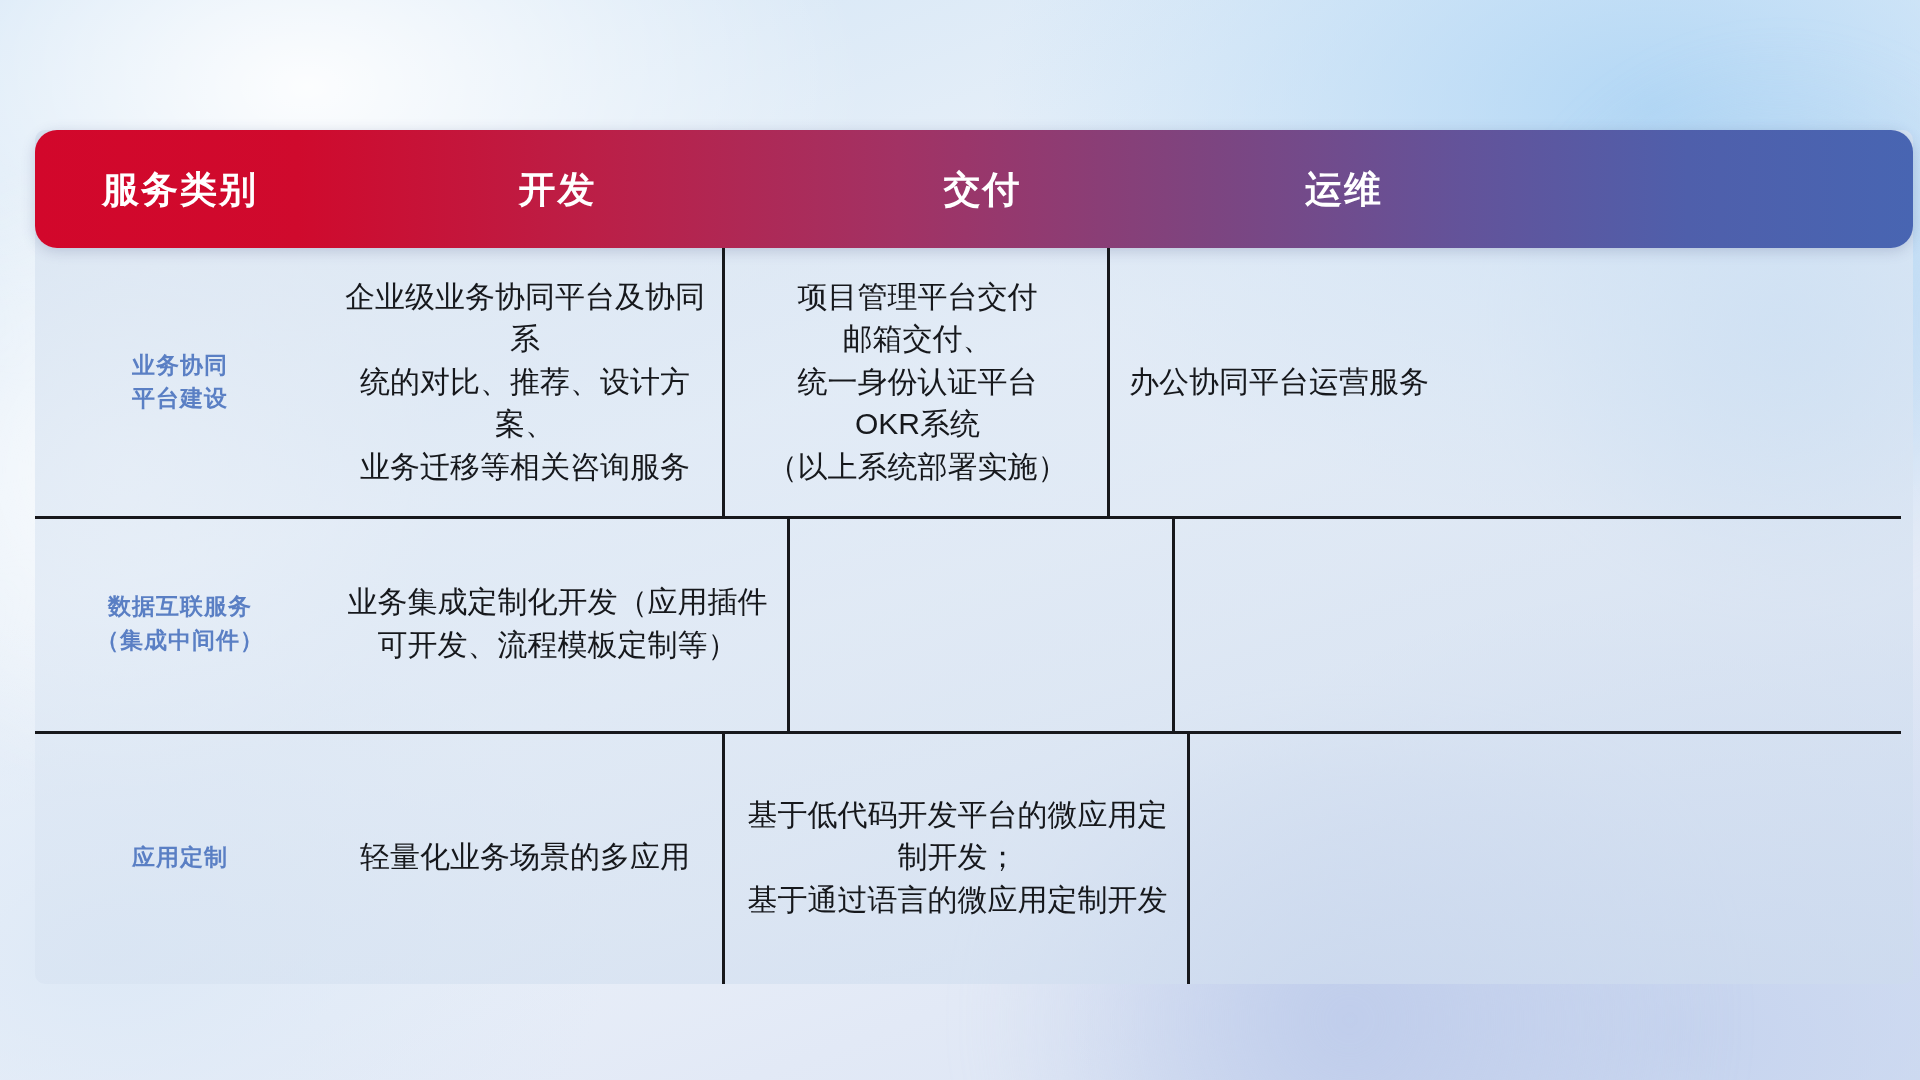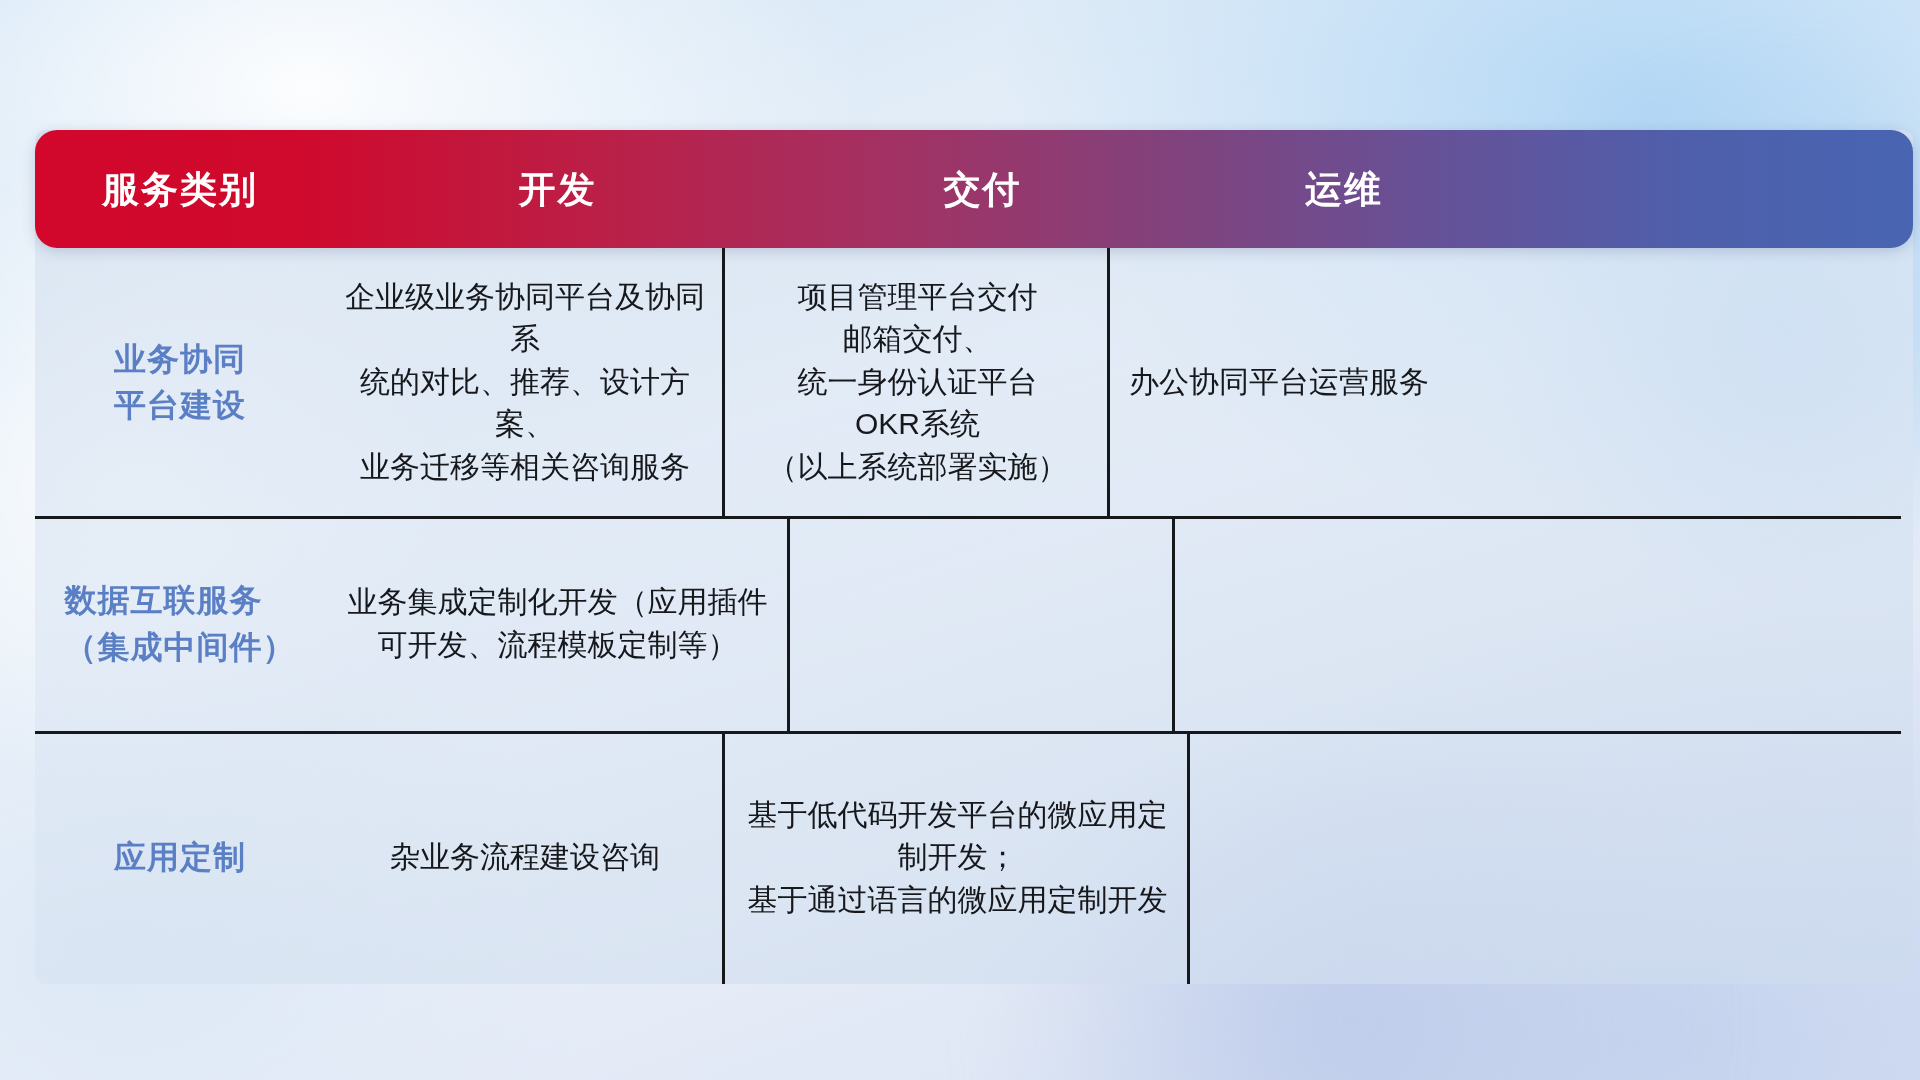--- a/index.html
+++ b/index.html
@@ -139,24 +139,24 @@
     right: 0;
     top: 0;
     bottom: 0;
     width: 3px;
     background: #17181c;
   }
   .trow.r0 .td.vsep::after { top: 0; }
 
   .cat-label {
     color: #5a7fc4;
-    font-size: 32px;
+    font-size: 23px;
     font-weight: bold;
     line-height: 1.45;
-    text-align: left;
+    text-align: center;
     letter-spacing: 1px;
     white-space: pre-line;
   }
   .cell-text {
     color: #16181c;
     font-size: 30px;
     line-height: 1.42;
     text-align: center;
     white-space: pre-line;
   }
@@ -218,21 +218,21 @@
       <div class="td c4">
         <span class="cell-text"></span>
       </div>
     </div>
 
     <div class="trow r2">
       <div class="td c0">
         <span class="cat-label">应用定制</span>
       </div>
       <div class="td c1 vsep">
-        <span class="cell-text">杂业务流程建设咨询</span>
+        <span class="cell-text">轻量化业务场景的多应用</span>
       </div>
       <div class="td c2 vsep">
         <span class="cell-text">基于低代码开发平台的微应用定
 制开发；
 基于通过语言的微应用定制开发</span>
       </div>
       <div class="td c4">
         <span class="cell-text"></span>
       </div>
     </div>

